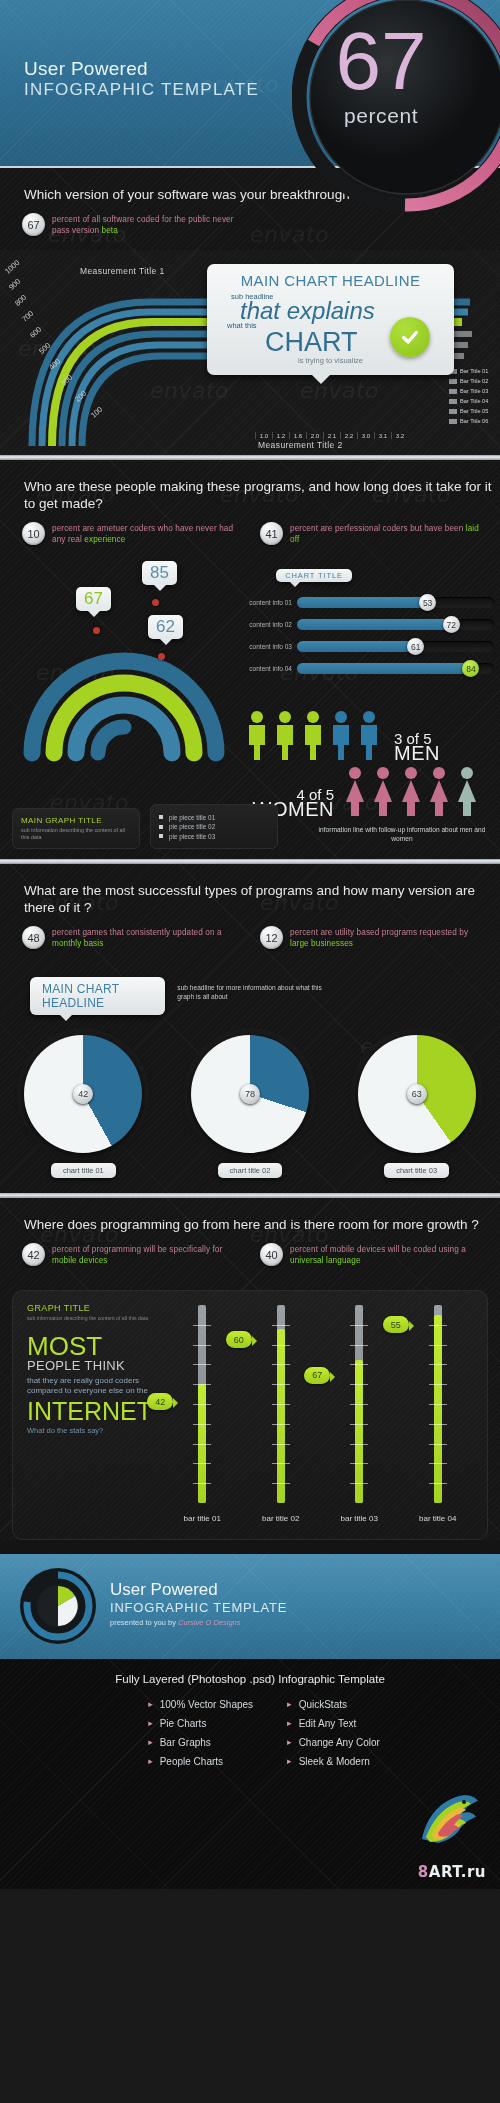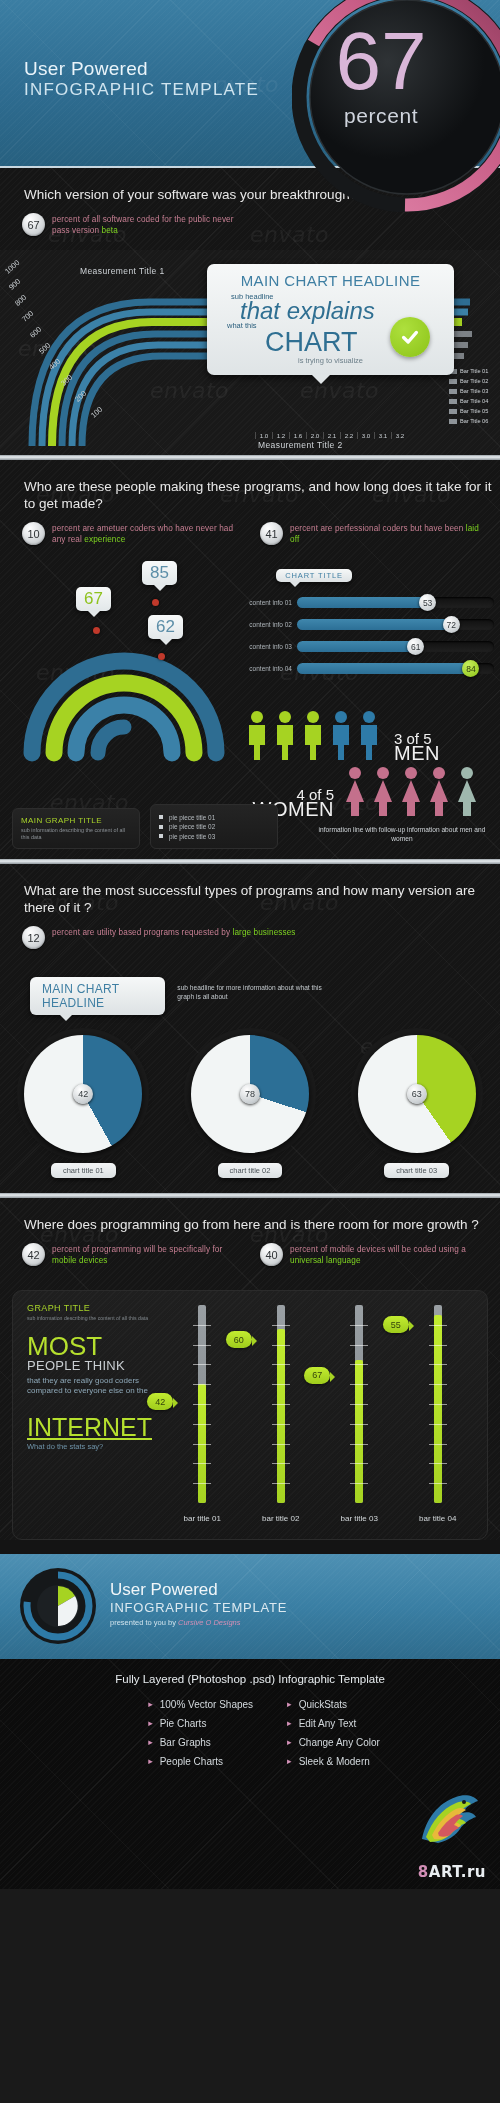--- a/index.html
+++ b/index.html
@@ -144,21 +144,21 @@
 
   
   .bgraph { position:relative; height:250px; margin:10px 12px 14px; border-radius:10px;
      background:linear-gradient(180deg,#1f1f1f,#171717); border:1px solid #2b2b2b; overflow:hidden;}
   .gtitle { position:absolute; left:14px; top:12px; width:130px; }
   .gtitle h4 { color:#a8d32a; font-size:9px; letter-spacing:.4px; font-weight:400;}
   .gtitle p { color:#7f868b; font-size:5.2px; line-height:6.5px; margin-top:2px;}
   .gtitle .m1 { color:#b6e02e; font-size:26px; line-height:25px; margin-top:12px; font-weight:300;}
   .gtitle .m2 { color:#c9ced2; font-size:13px; line-height:14px; letter-spacing:.3px; font-weight:300;}
   .gtitle .m3 { color:#8ea8b8; font-size:8px; line-height:10.5px; margin-top:3px;}
-  .gtitle .m4 { color:#b6e02e; font-size:25px; line-height:26px; margin-top:17px; font-weight:300;text-decoration:underline;}
+  .gtitle .m4 { color:#b6e02e; font-size:25px; line-height:26px; margin-top:1px; font-weight:300;}
   .gtitle .m5 { color:#6f93a8; font-size:7.5px; margin-top:2px;}
   .vbars { position:absolute; left:150px; right:10px; top:14px; bottom:14px; display:flex;
      justify-content:space-around; align-items:flex-end;}
   .vb { width:58px; text-align:center; position:relative; height:100%; }
   .vtrack { position:absolute; left:50%; margin-left:-4px; top:0; bottom:22px; width:8px;
      background:linear-gradient(180deg,#9aa0a4,#7e8488); border-radius:2px; }
   .vfill { position:absolute; left:0; right:0; bottom:0; background:linear-gradient(180deg,#c2ec30,#a6d322);
      border-radius:2px;}
   .vticks { position:absolute; left:50%; margin-left:-9px; top:0; bottom:22px; width:18px;}
   .vticks i { position:absolute; left:0; width:18px; height:1px; background:rgba(255,255,255,.55);}
@@ -521,20 +521,24 @@
     <div class="wm">
       <span style="left:40px;top:26px;">envato</span>
         <span style="left:260px;top:26px;">envato</span>
       <span style="left:40px;top:170px;">envato</span>
         <span style="left:210px;top:170px;">envato</span>
       <span style="left:360px;top:170px;">envato</span>
     </div>
     <div class="q">What are the most successful types of programs and how many version are there of it ?</div>
     <div class="stats">
       <div class="stat">
+        <div class="ball">48</div>
+        <div class="stxt"><span>percent games that consistently updated on a </span><em>monthly basis</em></div>
+      </div>
+      <div class="stat">
         <div class="ball">12</div>
         <div class="stxt"><span>percent are utility based programs requested by </span><em>large businesses</em></div>
       </div>
     </div>
 
     <div class="pieband">
       <div class="ch3">
         <div class="hd">MAIN CHART HEADLINE</div>
         <div class="sb">sub headline for more information about what this graph is all about</div>
       </div>

